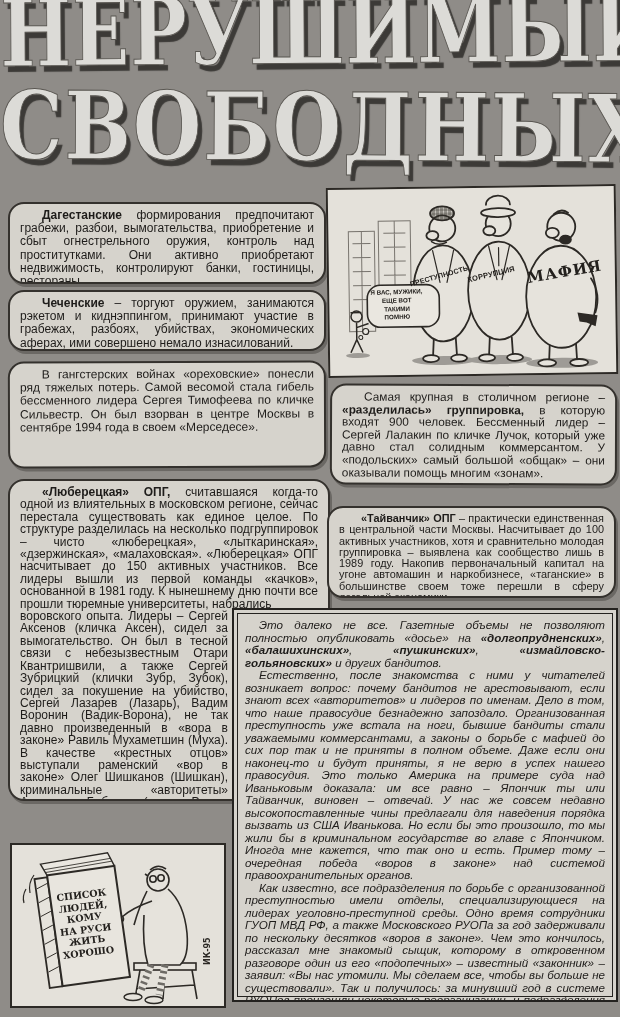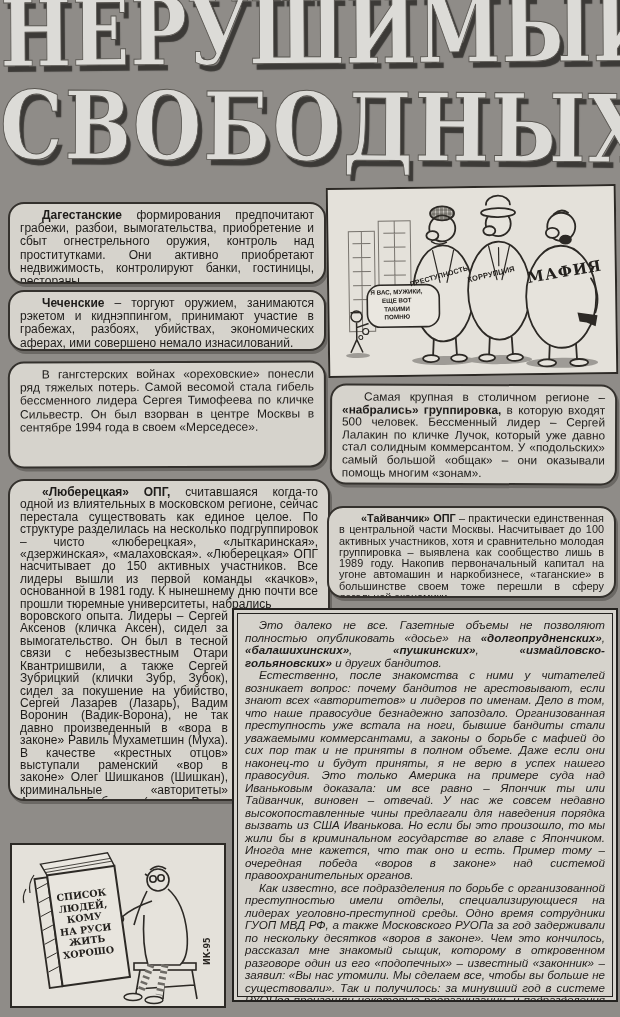--- a/index.html
+++ b/index.html
@@ -171,21 +171,21 @@
     </svg>
     <div class="olabel bubble-text">Я ВАС, МУЖИКИ,
 ЕЩЕ ВОТ ТАКИМИ
 ПОМНЮ</div>
     <div class="olabel lbl1">ПРЕСТУПНОСТЬ</div>
     <div class="olabel lbl2">КОРРУПЦИЯ</div>
     <div class="olabel lbl3">МАФИЯ</div>
   </figure>
 
   <section class="ibox" id="b-pod">
-    <p class="ind"><span>Самая крупная в столичном регионе – </span><b>«набрались» группировка,</b><span> в которую входят 500 человек. Бессменный лидер – Сергей Лалакин по кличке Лучок, который уже давно стал солидным коммерсантом. У «подольских» самый большой «общак» – они оказывали помощь многим «зонам».</span></p>
+    <p class="ind"><span>Самая крупная в столичном регионе – </span><b>«разделилась» группировка,</b><span> в которую входят 900 человек. Бессменный лидер – Сергей Лалакин по кличке Лучок, который уже давно стал солидным коммерсантом. У «подольских» самый большой «общак» – они оказывали помощь многим «зонам».</span></p>
   </section>
 
   <section class="ibox" id="b-tag">
     <p class="ind"><b>«Тайванчик» ОПГ</b> <span>– практически единственная в центральной части Москвы. Насчитывает до 100 активных участников, хотя и сравнительно молодая группировка – выявлена как сообщество лишь в 1989 году. Накопив первоначальный капитал на угоне автомашин и наркобизнесе, «таганские» в большинстве своем тоже перешли в сферу легальной экономики...</span></p>
   </section>
 
   <section class="bigbox">
     <p><span>Это далеко не все. Газетные объемы не позволяют полностью опубликовать «досье» на </span><b>«долгопрудненских»</b><span>, </span><b>«балашихинских»</b><span>, </span><b>«пушкинских»</b><span>, </span><b>«измайловско-гольяновских»</b><span> и других бандитов.</span></p>
     <p>Естественно, после знакомства с ними у читателей возникает вопрос: почему бандитов не арестовывают, если знают всех «авторитетов» и лидеров по именам. Дело в том, что наше правосудие безнадежно запоздало. Организованная преступность уже встала на ноги, бывшие бандиты стали уважаемыми коммерсантами, а законы о борьбе с мафией до сих пор так и не приняты в полном объеме. Даже если они наконец-то и будут приняты, я не верю в успех нашего правосудия. Это только Америка на примере суда над Иваньковым доказала: им все равно – Япончик ты или Тайванчик, виновен – отвечай. У нас же совсем недавно высокопоставленные чины предлагали для наведения порядка вызвать из США Иванькова. Но если бы это произошло, то мы жили бы в криминальном государстве во главе с Япончиком. Иногда мне кажется, что так оно и есть. Пример тому – очередная победа «воров в законе» над системой правоохранительных органов.</p>
     <p>Как известно, все подразделения по борьбе с организованной преступностью имели отделы, специализирующиеся на лидерах уголовно-преступной среды. Одно время сотрудники ГУОП МВД РФ, а также Московского РУОПа за год задерживали по нескольку десятков «воров в законе». Чем это кончилось, рассказал мне знакомый сыщик, которому в откровенном разговоре один из его «подопечных» – известный «законник» – заявил: «Вы нас утомили. Мы сделаем все, чтобы вы больше не существовали». Так и получилось: за минувший год в системе РУОПов произошли некоторые реорганизации, и подразделения по борьбе с «ворами в законе» полностью исчезли. Вот такая информация к размышлению.</p>

